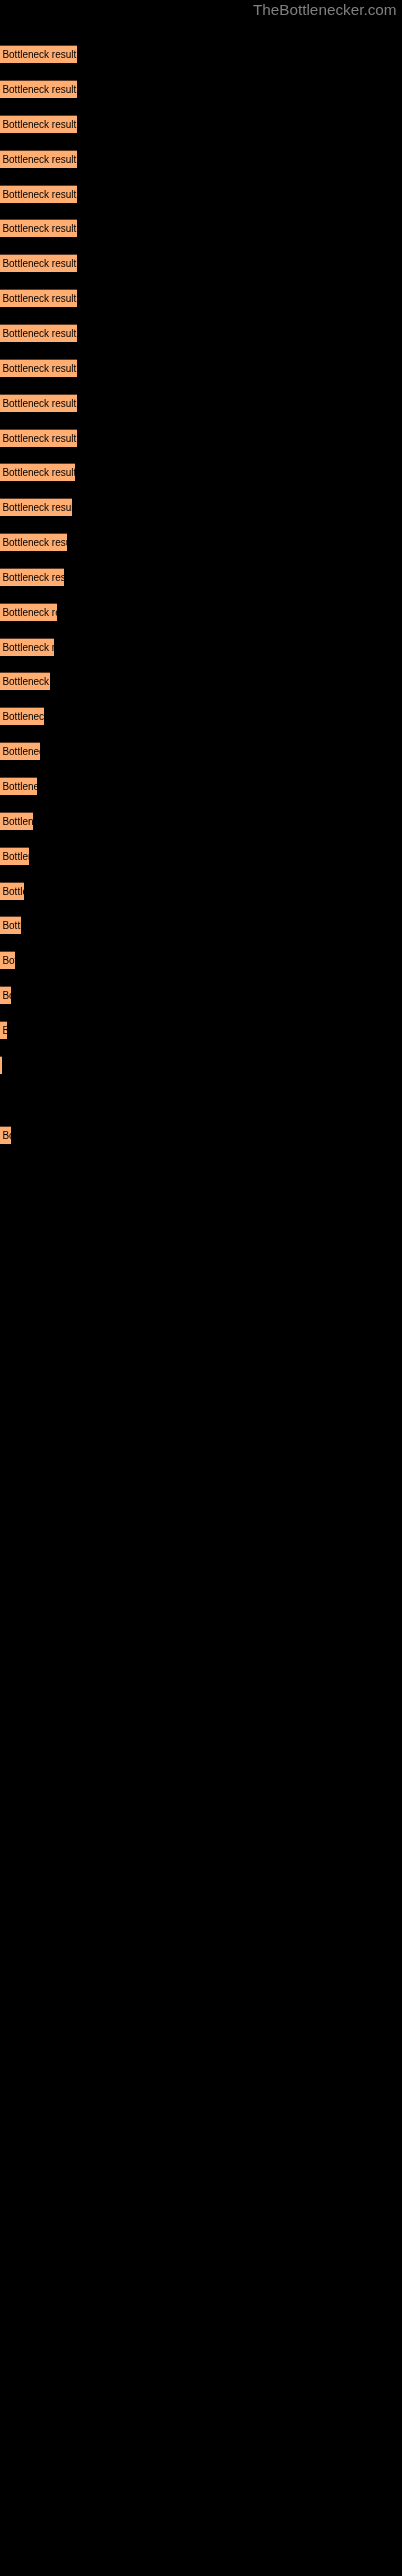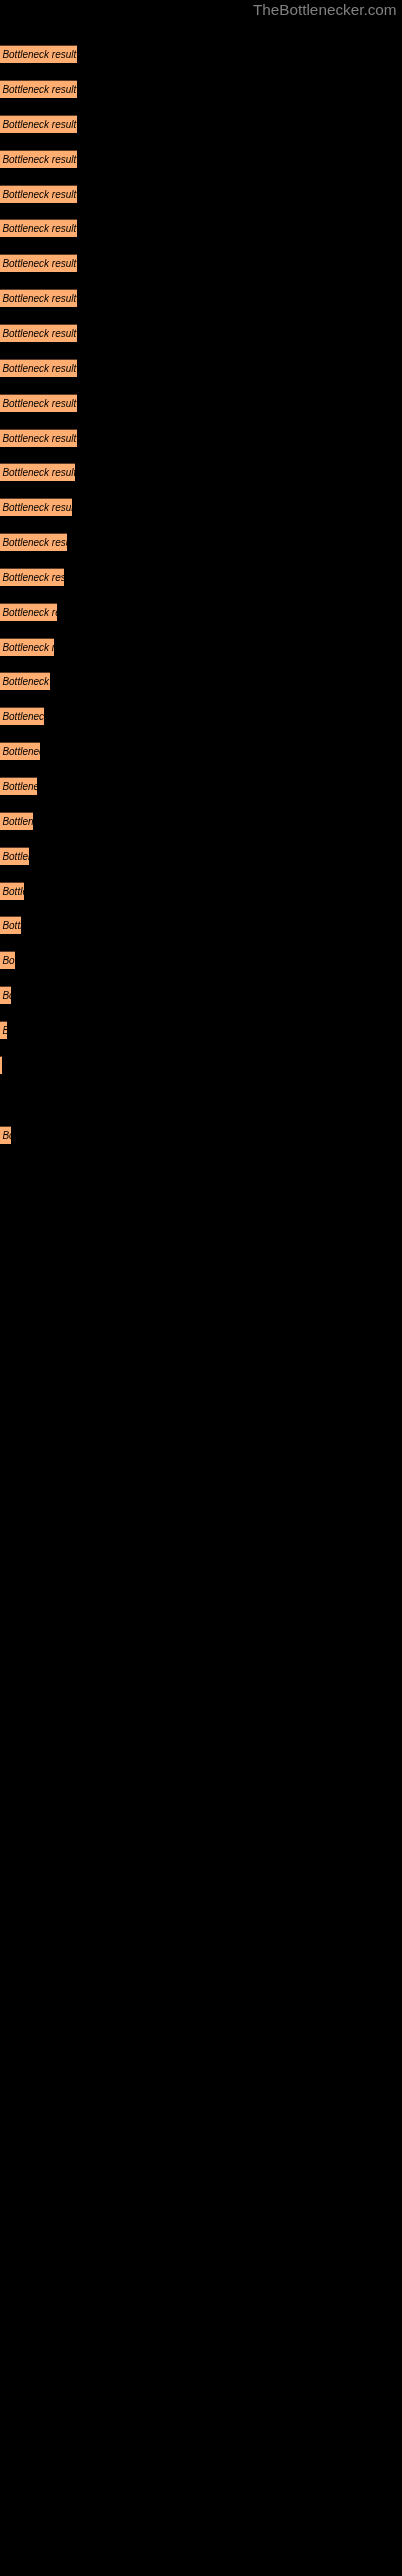--- a/index.html
+++ b/index.html
@@ -45,21 +45,20 @@
     left: 0;
     top: 0;
     width: 403px;
     height: 2576px;
   }
 
   .bar-row {
     position: absolute;
     left: 0;
     height: 17.7px;
-    font-style: italic;
   }
 
   .bar {
     position: absolute;
     left: 0;
     top: 0;
     height: 17.7px;
     background: #ffad70;
     border-top: 0.8px solid #5a3a24;
     box-sizing: border-box;

